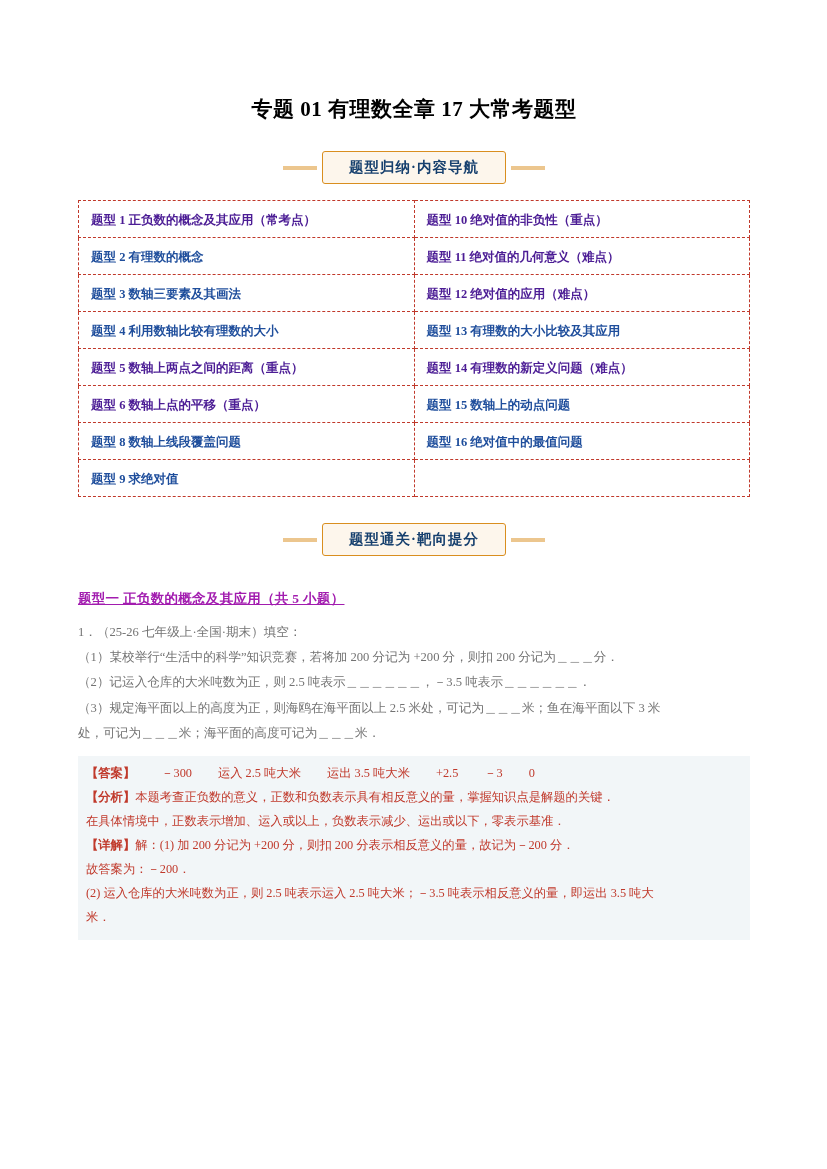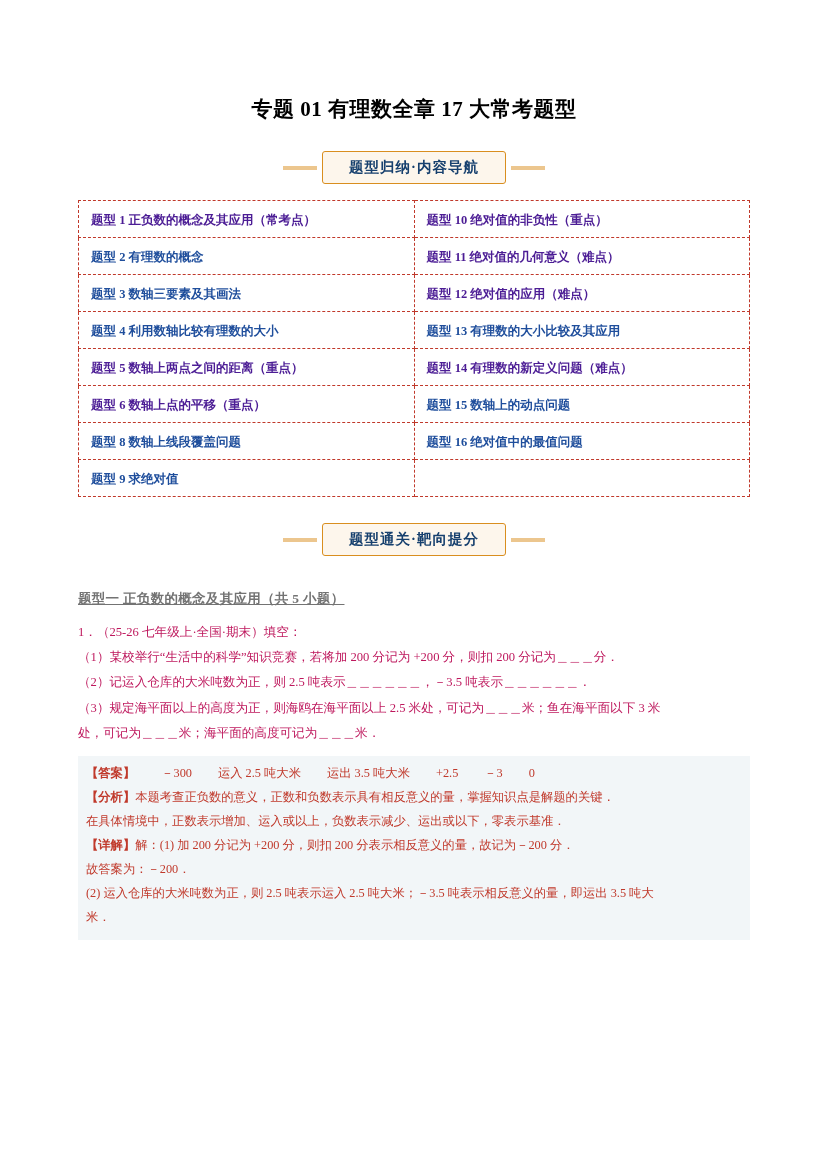--- a/index.html
+++ b/index.html
@@ -93,31 +93,31 @@
     font-family: "Liberation Serif", serif;
   }
   .c-blue { color: #1f4e9c; }
   .c-red  { color: #4c1d95; }
   .empty-cell { border-left: 1.2px dashed #c0392b; }
 
   
   .qtype-head {
     font-size: 13.5px;
     font-weight: bold;
-    color: #737373;
+    color: #a21caf;
     text-decoration: underline;
     margin: 30px 0 12px 0;
     letter-spacing: 0.3px;
   }
 
   
   .q-line {
     font-size: 12.6px;
     line-height: 2.0;
-    color: #be185d;
+    color: #737373;
     margin: 0;
   }
   .q-indent { }
 
   
   .answer-block {
     background: #f2f6f8;
     border: 0;
     padding: 6px 8px 10px 8px;
     margin-top: 10px;

